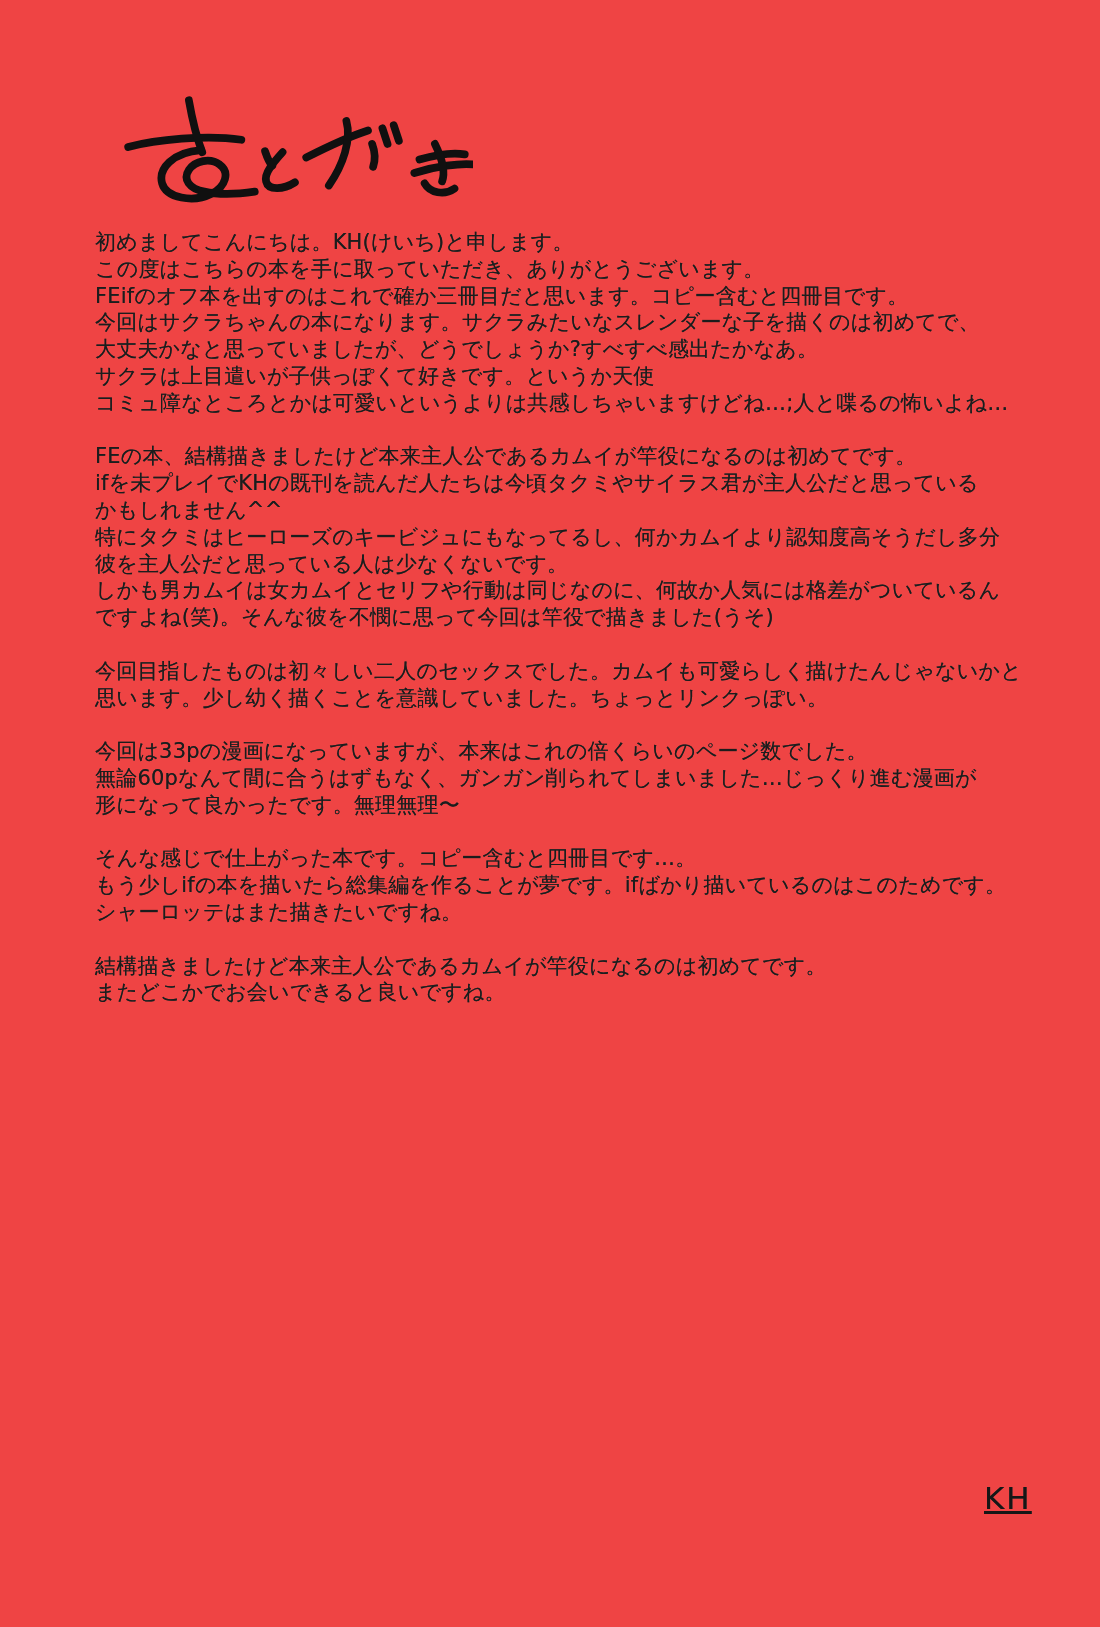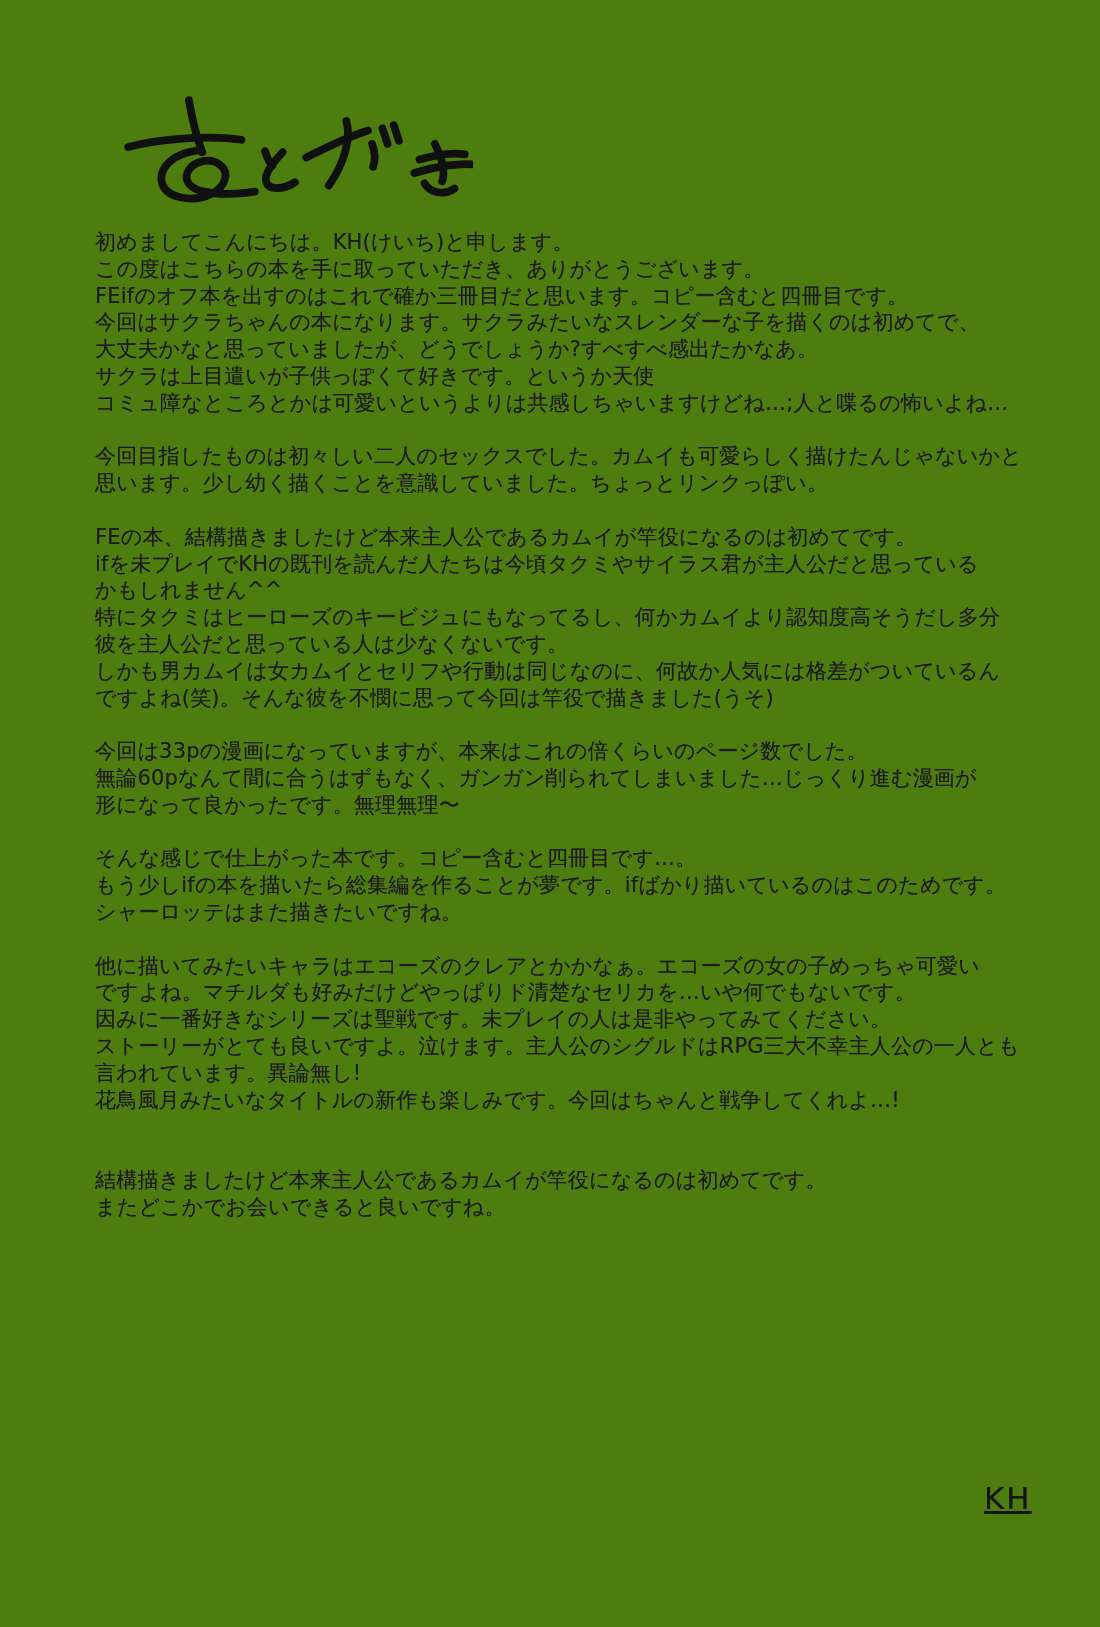--- a/index.html
+++ b/index.html
@@ -5,21 +5,21 @@
   html, body {
     margin: 0;
     padding: 0;
     background: #e8e8e8;
   }
   .page {
     position: relative;
     width: 1100px;
     height: 1627px;
     margin: 0 auto;
-    background: #4d7c0f;
+    background: #ef4444;
     overflow: hidden;
     font-family: "DejaVu Sans", "Liberation Sans", sans-serif;
     color: #1c1c1c;
   }
   .title-wrap {
     position: absolute;
     left: 123px;
     top: 92px;
     width: 350px;
     height: 135px;
@@ -96,40 +96,34 @@
   </div>
 
   <div class="content">
     <p>初めましてこんにちは。KH(けいち)と申します。
 この度はこちらの本を手に取っていただき、ありがとうございます。
 FEifのオフ本を出すのはこれで確か三冊目だと思います。コピー含むと四冊目です。
 今回はサクラちゃんの本になります。サクラみたいなスレンダーな子を描くのは初めてで、
 大丈夫かなと思っていましたが、どうでしょうか?すべすべ感出たかなあ。
 サクラは上目遣いが子供っぽくて好きです。というか天使
 コミュ障なところとかは可愛いというよりは共感しちゃいますけどね…;人と喋るの怖いよね…</p>
-    <p>今回目指したものは初々しい二人のセックスでした。カムイも可愛らしく描けたんじゃないかと
-思います。少し幼く描くことを意識していました。ちょっとリンクっぽい。</p>
     <p>FEの本、結構描きましたけど本来主人公であるカムイが竿役になるのは初めてです。
 ifを未プレイでKHの既刊を読んだ人たちは今頃タクミやサイラス君が主人公だと思っている
 かもしれません^^
 特にタクミはヒーローズのキービジュにもなってるし、何かカムイより認知度高そうだし多分
 彼を主人公だと思っている人は少なくないです。
 しかも男カムイは女カムイとセリフや行動は同じなのに、何故か人気には格差がついているん
 ですよね(笑)。そんな彼を不憫に思って今回は竿役で描きました(うそ)</p>
+    <p>今回目指したものは初々しい二人のセックスでした。カムイも可愛らしく描けたんじゃないかと
+思います。少し幼く描くことを意識していました。ちょっとリンクっぽい。</p>
     <p>今回は33pの漫画になっていますが、本来はこれの倍くらいのページ数でした。
 無論60pなんて間に合うはずもなく、ガンガン削られてしまいました…じっくり進む漫画が
 形になって良かったです。無理無理〜</p>
     <p>そんな感じで仕上がった本です。コピー含むと四冊目です…。
 もう少しifの本を描いたら総集編を作ることが夢です。ifばかり描いているのはこのためです。
 シャーロッテはまた描きたいですね。</p>
-    <p class="gap-2">他に描いてみたいキャラはエコーズのクレアとかかなぁ。エコーズの女の子めっちゃ可愛い
-ですよね。マチルダも好みだけどやっぱりド清楚なセリカを…いや何でもないです。
-因みに一番好きなシリーズは聖戦です。未プレイの人は是非やってみてください。
-ストーリーがとても良いですよ。泣けます。主人公のシグルドはRPG三大不幸主人公の一人とも
-言われています。異論無し!
-花鳥風月みたいなタイトルの新作も楽しみです。今回はちゃんと戦争してくれよ…!</p>
     <p>結構描きましたけど本来主人公であるカムイが竿役になるのは初めてです。
 またどこかでお会いできると良いですね。</p>
   </div>
 
   <div class="signature">KH</div>
 
 </div>
 
 </body></html>

